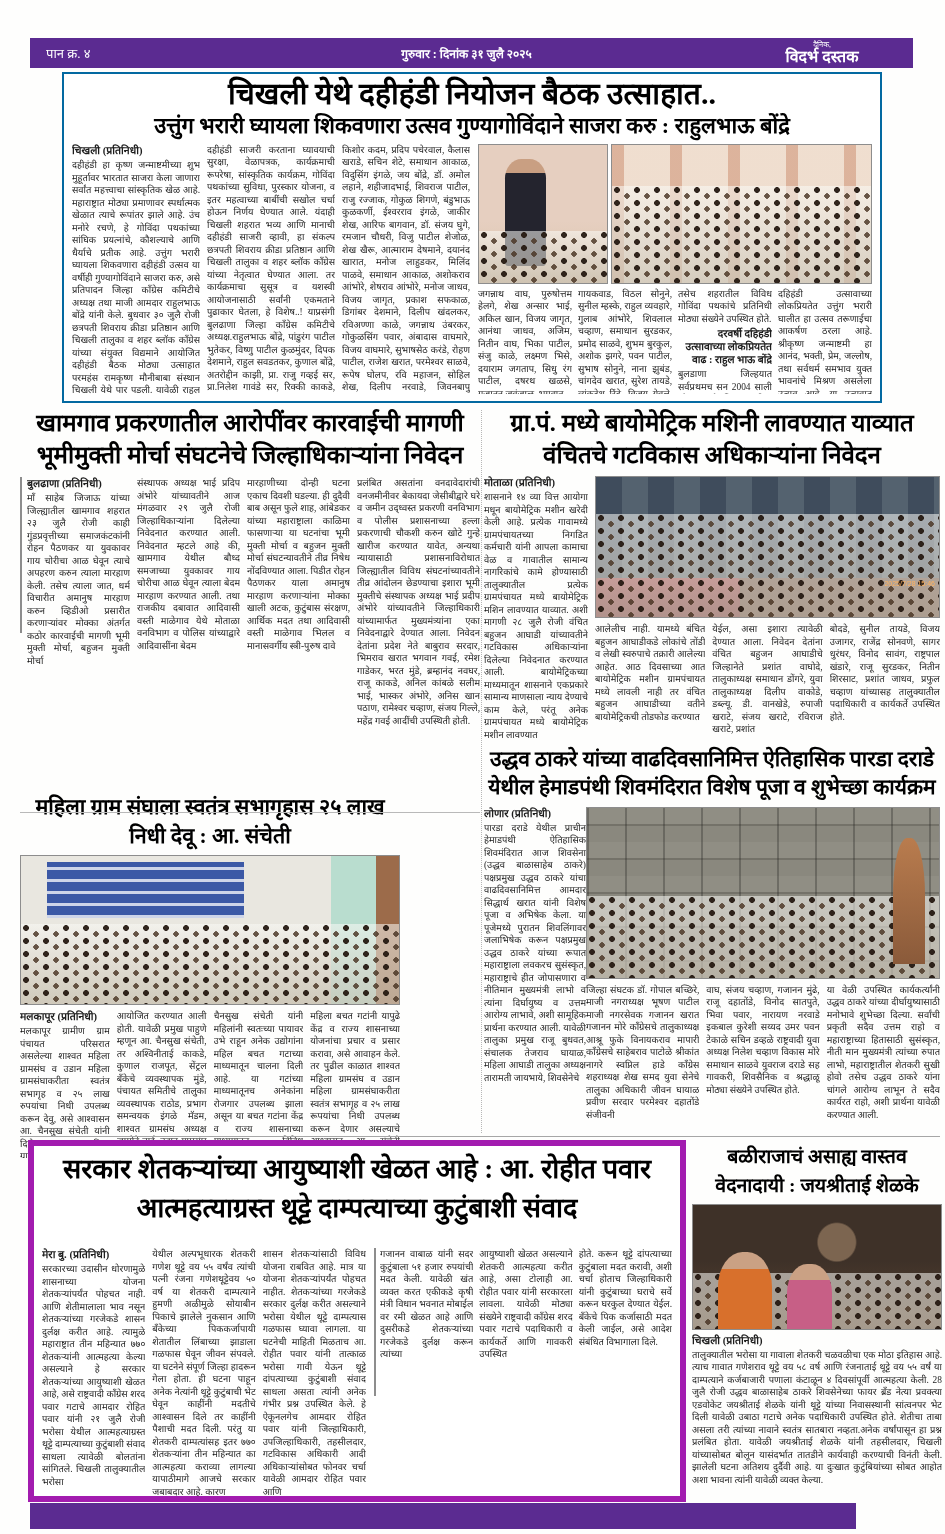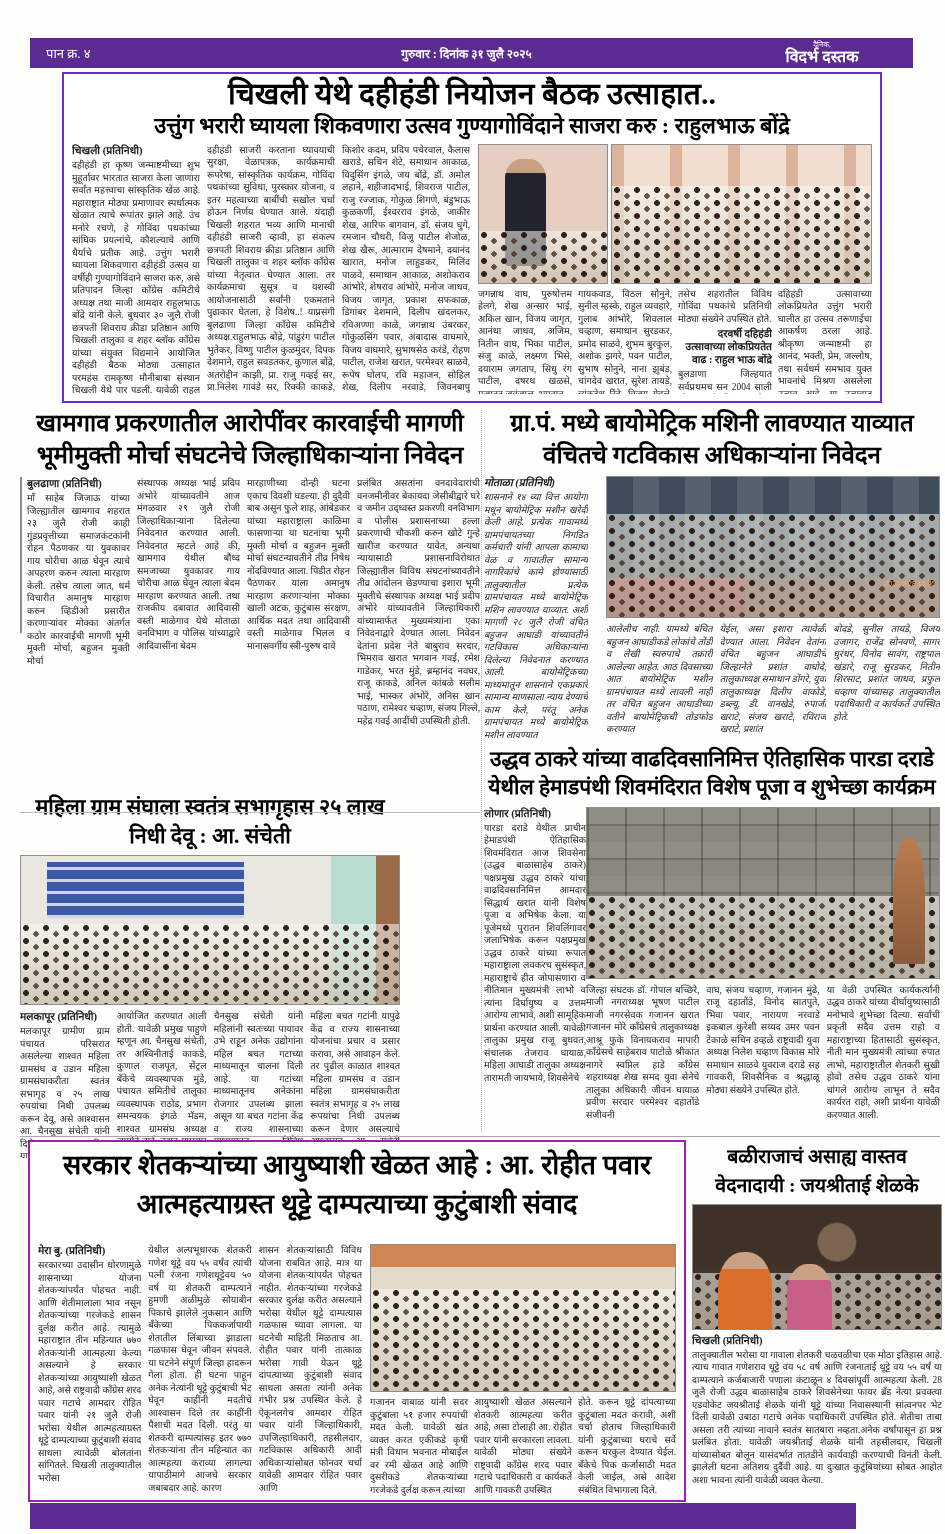--- a/index.html
+++ b/index.html
@@ -18,55 +18,55 @@
 
   
   .bodytext { font-size:9.4px; line-height:1.33; text-align:justify; color:#1d1d1d; overflow:hidden; }
   .col { flex:1; overflow:hidden; }
   .dl { display:block; font-weight:bold; font-size:10.6px; margin-bottom:1px; }
   .hl { font-weight:bold; text-align:center; color:#000; }
   .hl span { display:block; }
   .inline-subhead { display:block; text-align:right; font-weight:bold; font-size:10.4px; line-height:1.25; margin:2px 0; }
 
   
-  .a1 { position:absolute; left:62px; top:72px; width:820px; height:331px; border:2px solid #6d28d9; padding:3px 8px; background:#fff; }
+  .a1 { position:absolute; left:62px; top:72px; width:820px; height:331px; border:2px solid #0369a1; padding:3px 8px; background:#fff; }
   .a1 .h1 { font-size:30px; line-height:1.12; }
   .a1 .h2 { font-size:22px; line-height:1.2; margin-top:2px; }
   .a1-body { display:flex; gap:8px; margin-top:5px; height:250px; }
   .a1-left { width:398px; display:flex; gap:7px; }
   .a1-right { flex:1; display:flex; flex-direction:column; gap:4px; }
   .caps { flex:1; display:flex; gap:6px; overflow:hidden; }
 
   .a2 { position:absolute; left:20px; top:408px; width:460px; height:404px; }
   .a2 .hl, .a3 .hl { font-size:24px; line-height:1.32; }
   .a2-body { display:flex; gap:7px; margin-top:6px; height:330px; }
   .a2-left { width:330px; display:flex; flex-direction:row; gap:5px; }
   .rowcols { flex:1; display:flex; gap:7px; overflow:hidden; }
   .sidecol { flex:1; overflow:hidden; }
 
   .a3 { position:absolute; left:484px; top:408px; width:456px; height:336px; }
-  .a3-body { display:flex; gap:18px; margin-top:5px; height:262px;font-style:italic; }
+  .a3-body { display:flex; gap:7px; margin-top:5px; height:262px; }
   .a3 .sidecol { flex:none; width:104px; }
   .a3-right { flex:1; display:flex; flex-direction:column; gap:5px; }
 
   .a4 { position:absolute; left:20px; top:793px; width:380px; height:342px; }
   .a4 .hl { font-size:21.5px; line-height:1.35; }
   .a4 .rowcols { height:148px; margin-top:5px; }
 
   .a5 { position:absolute; left:484px; top:745px; width:456px; height:390px; }
   .a5 .hl { font-size:21px; line-height:1.35; }
   .a5-body { display:flex; margin-top:5px; height:322px; }
   .a5 .sidecol { flex:none; width:102px; }
   .a5-right { flex:1; display:flex; flex-direction:column; gap:5px; }
 
-  .a6 { position:absolute; left:28px; top:1140px; width:658px; height:362px; border:2px solid #a21caf; padding:4px 8px; background:#fff; }
+  .a6 { position:absolute; left:28px; top:1140px; width:658px; height:362px; border:6px solid #a21caf; padding:4px 8px; background:#fff; }
   .a6 .hl { font-size:27px; line-height:1.45; }
   .a6-body { display:flex; gap:8px; margin-top:20px; height:266px; }
   .a6-left { width:324px; display:flex; gap:7px; }
-  .a6-right { flex:1; display:flex; flex-direction:column; gap:4px; }
+  .a6-right { flex:1; display:flex; flex-direction:row; gap:4px; }
   .caps3 { flex:1; display:flex; gap:6px; overflow:hidden; }
 
   .a7 { position:absolute; left:692px; top:1142px; width:250px; height:392px; }
   .a7 .hl { font-size:19.5px; line-height:1.5; }
   .a7-text { margin-top:4px; height:188px; overflow:hidden; }
 
   
   .vsep { position:absolute; left:481px; top:410px; height:723px; border-left:1px dotted #b7b7b7; }
   .hsep1 { position:absolute; left:20px; top:812px; width:460px; height:1px; background:#b9b9b9; }
   .hsep2 { position:absolute; left:20px; top:1136px; width:920px; height:1px; background:#a6a6a6; }

